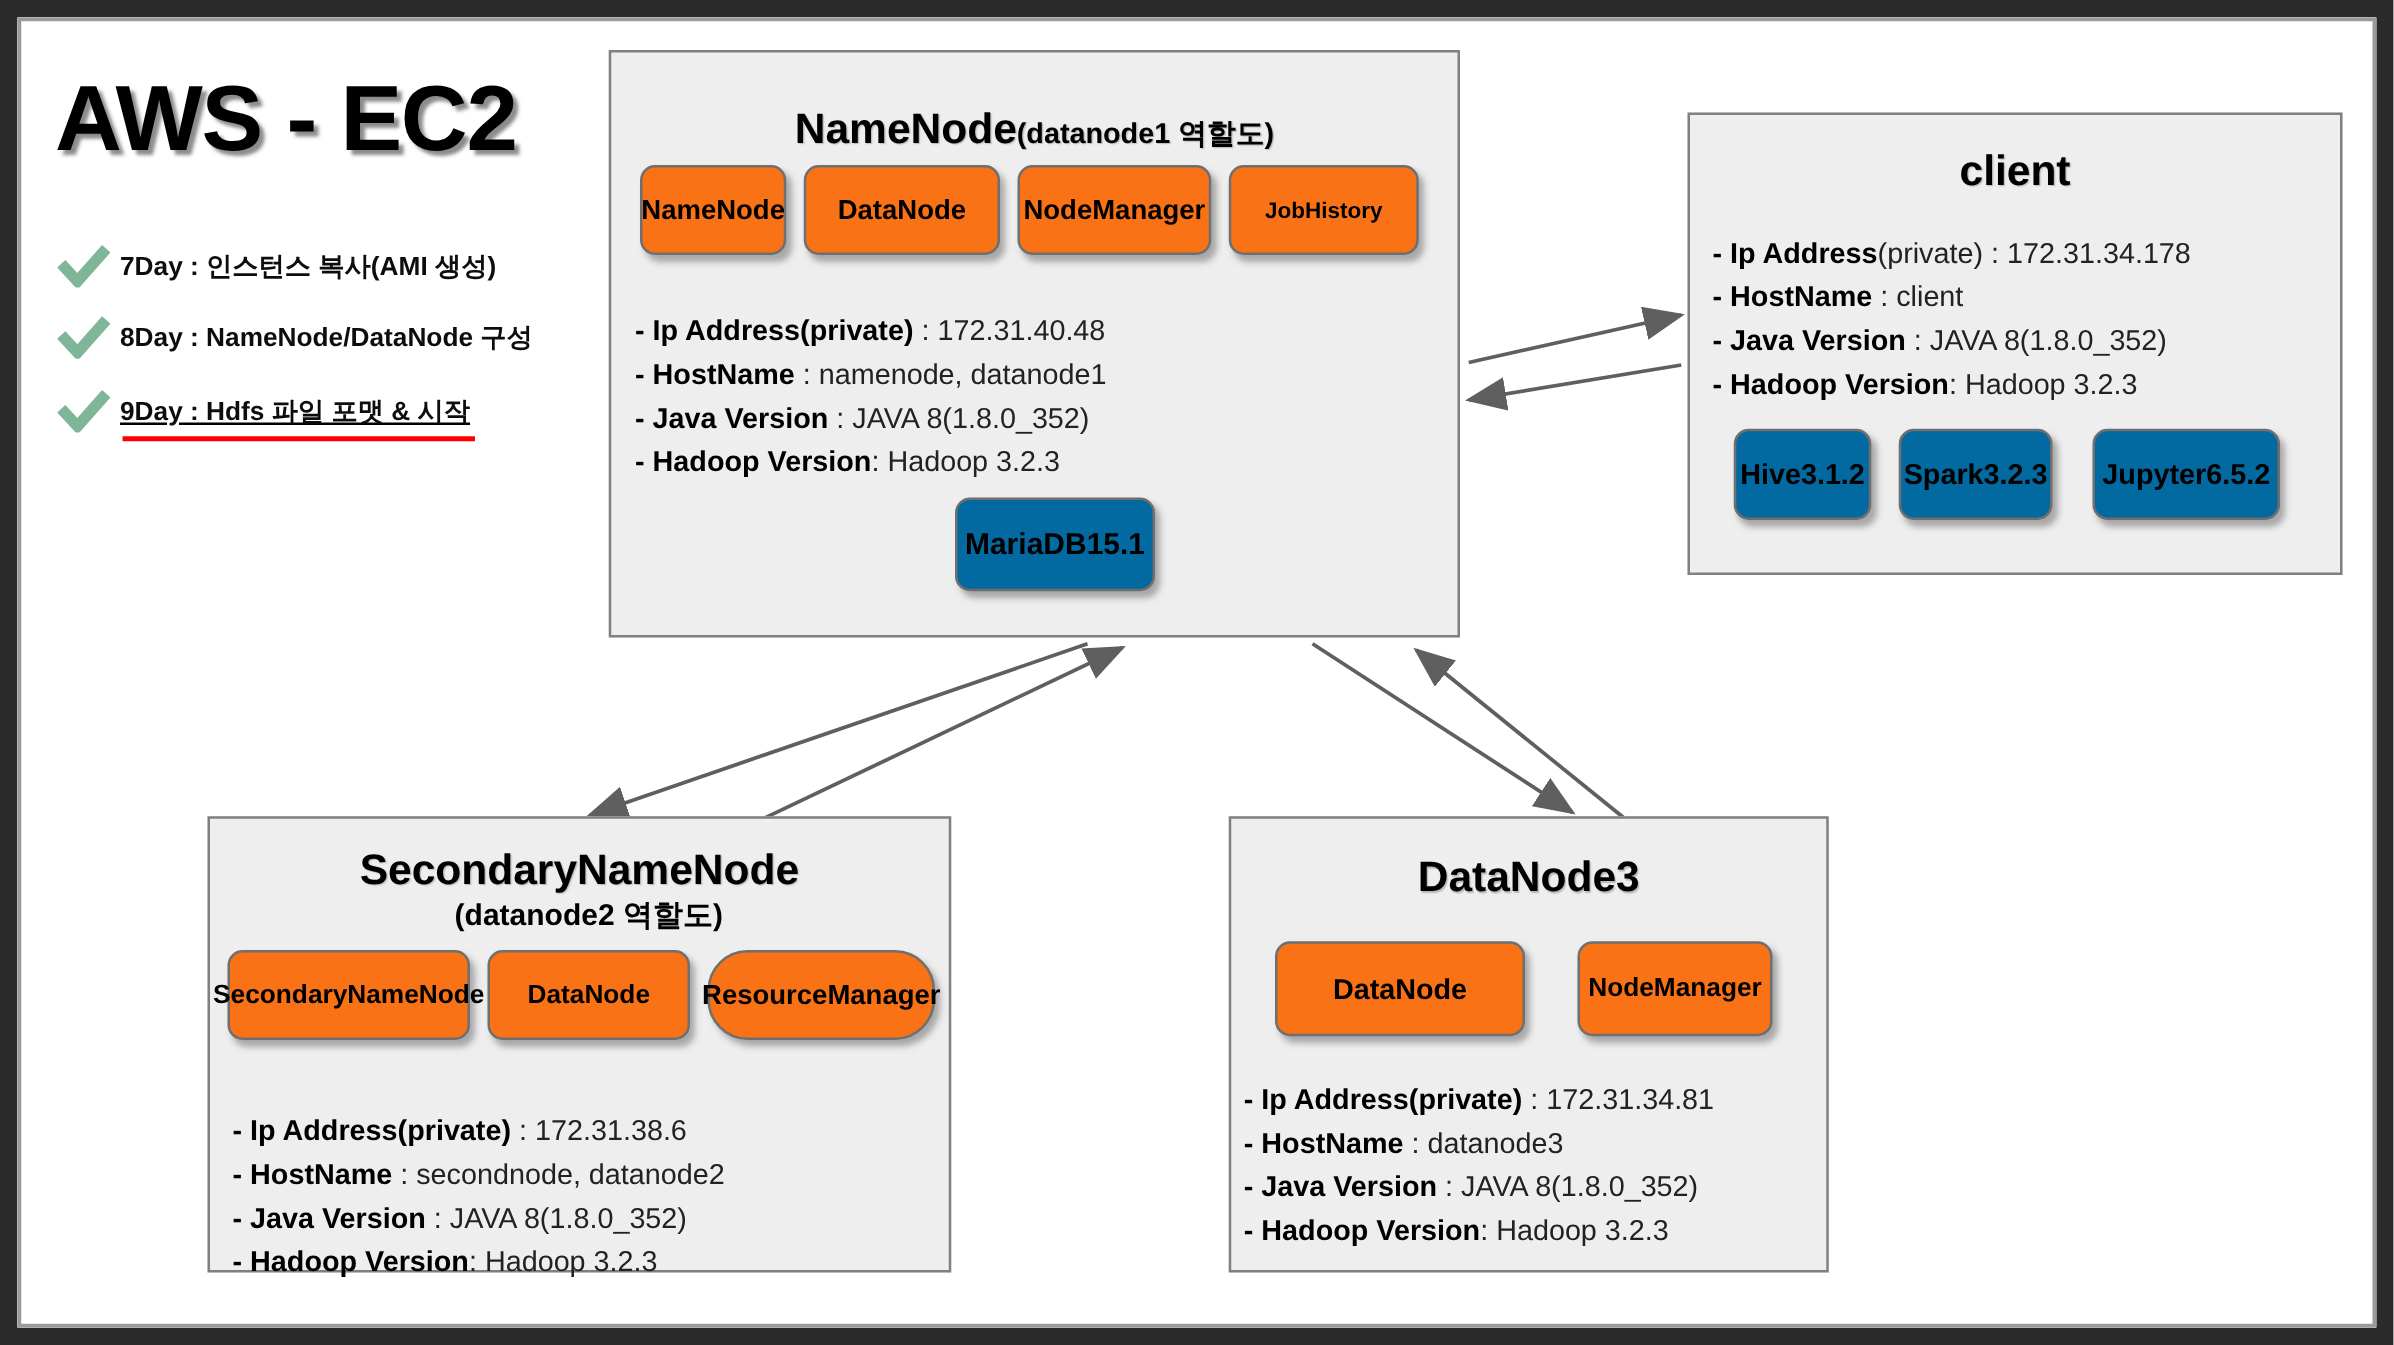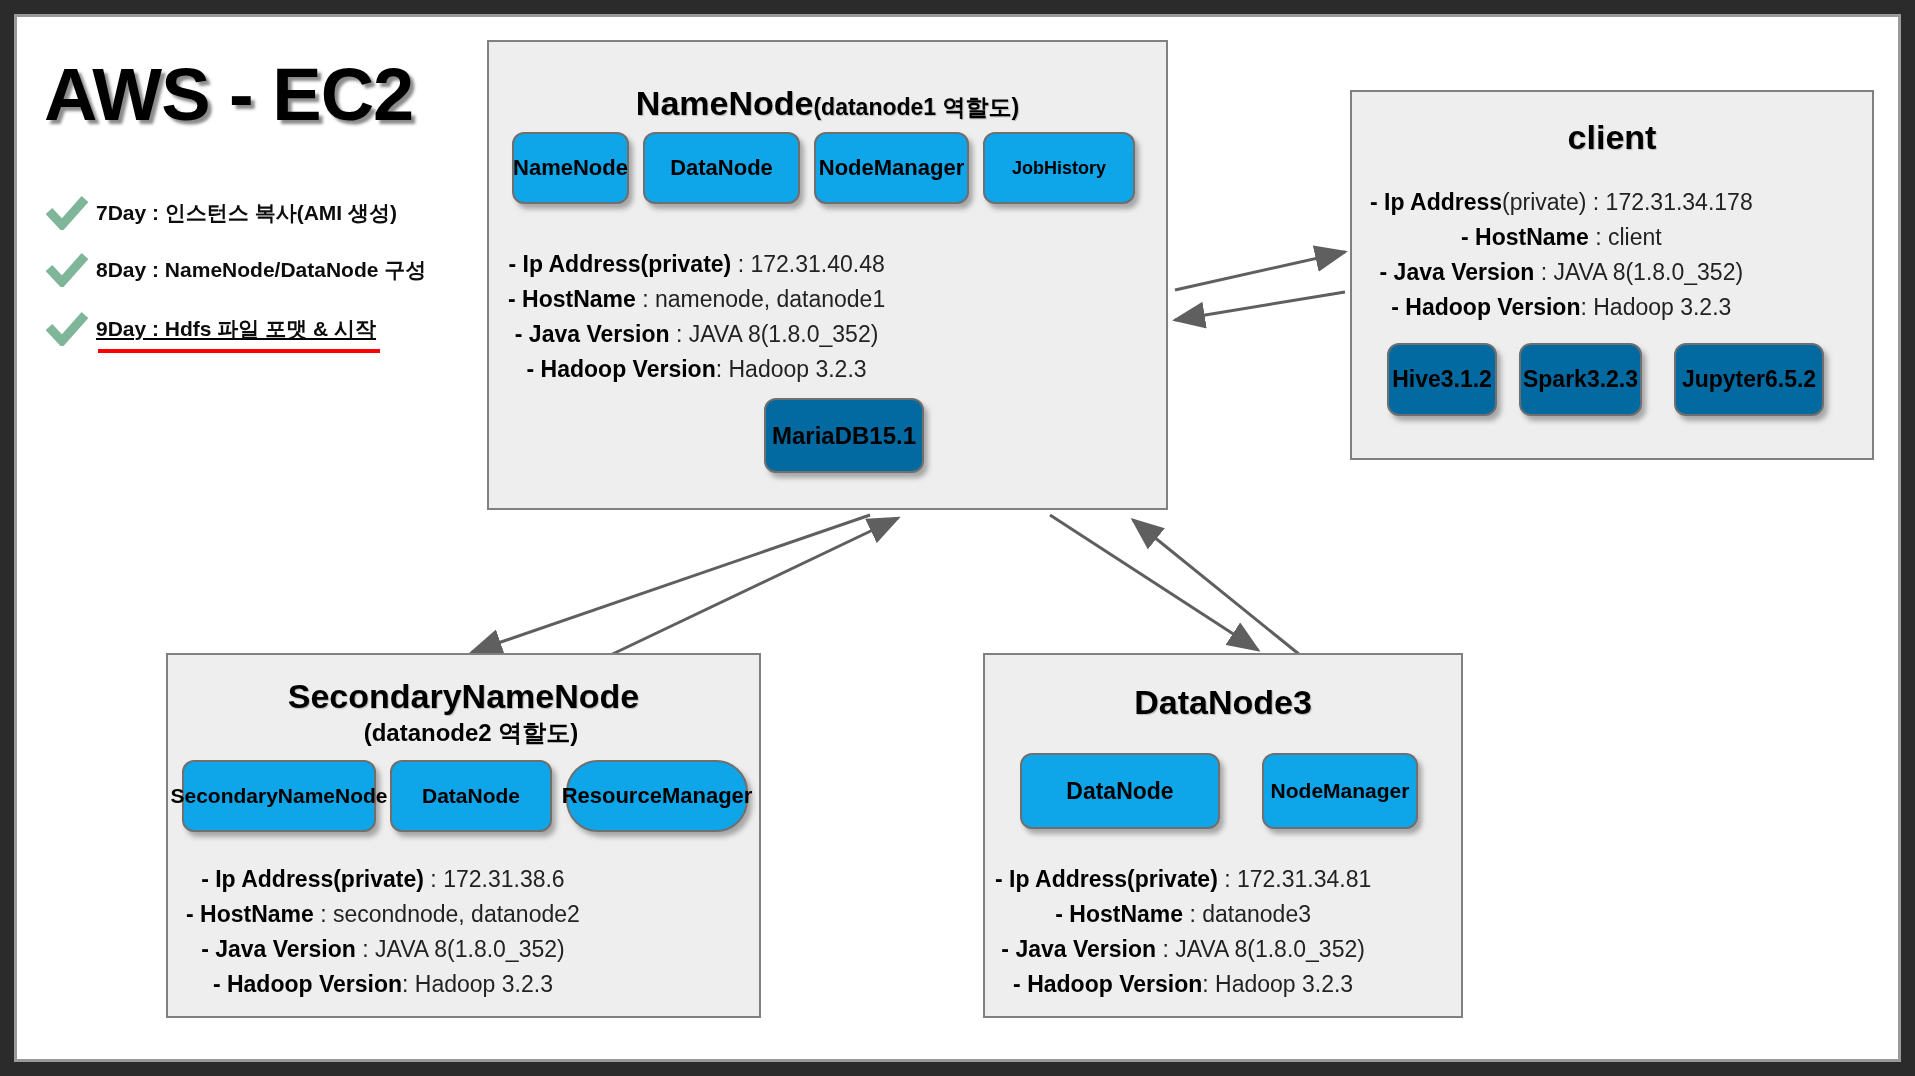--- a/index.html
+++ b/index.html
@@ -102,21 +102,21 @@
     font-weight: bold;
   }
 
   
   .chip-row {
     position: absolute;
     display: flex;
     align-items: flex-start;
   }
   .chip {
-    background: #0ea5e9;
+    background: #f97316;
     border: 2px solid #6f6f6f;
     border-radius: 12px;
     box-shadow: 4px 5px 5px rgba(110,110,110,0.55);
     color: #000000;
     font-weight: bold;
     display: flex;
     align-items: center;
     justify-content: center;
     text-align: center;
     line-height: 1.15;
@@ -125,21 +125,20 @@
   .chip.orange {
     background: #0369a1;
   }
 
   
   .info {
     position: absolute;
     color: #1a1a1a;
     line-height: 1.52;
     white-space: nowrap;
-    text-align: center;
   }
   .info div { font-size: 23px; }
   .info b { font-weight: bold; color: #000000; }
   .info .val { font-weight: normal; color: #222222; }
 
   svg.arrows {
     position: absolute;
     left: 0; top: 0;
     width: 1915px;
     height: 1076px;
@@ -288,21 +287,21 @@
     <div class="chip" style="width:162px; height:72px; font-size:21px;">
       <span>DataNode</span>
     </div>
     <div class="chip" style="width:182px; height:72px; font-size:22px;border-radius:32px;">
       <span>Resource</span>
         <br>
       <span>Manager</span>
     </div>
   </div>
 
-  <div class="info" style="left:186px; top:862px;">
+  <div class="info" style="left:186px; top:887px;">
     <div><b>- Ip Address(private)</b><span class="val"> : </span><span class="val">172.31.38.6</span></div>
     <div><b>- HostName</b><span class="val"> : </span><span class="val">secondnode, datanode2</span></div>
     <div><b>- Java Version</b><span class="val"> : </span><span class="val">JAVA 8(1.8.0_352)</span></div>
     <div><b>- Hadoop Version</b><span class="val">: </span><span class="val">Hadoop 3.2.3</span></div>
   </div>
 
   <div class="panel" style="left:983px; top:653px; width:480px; height:365px;">
     <div class="panel-title" style="margin-top:28px; font-size:34px;">DataNode3</div>
   </div>
 

